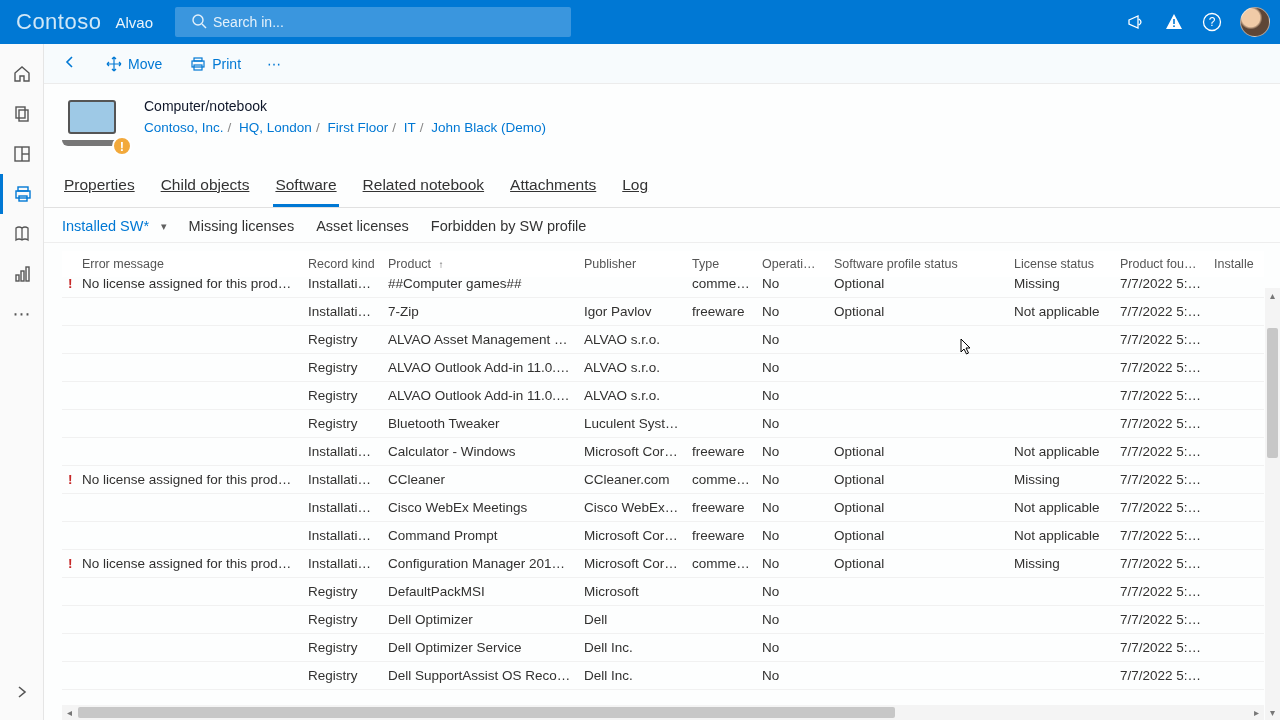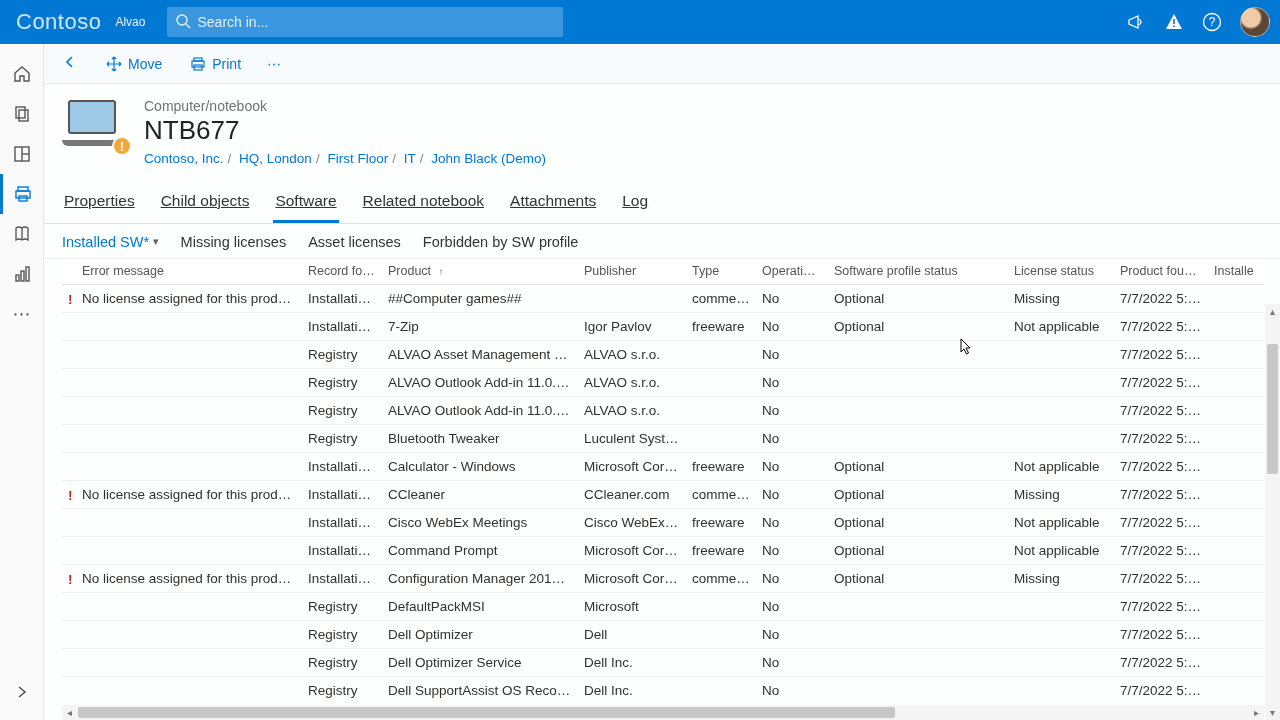--- a/index.html
+++ b/index.html
@@ -9,25 +9,25 @@
     font-size: 14px; color: #323130; background: #fff;
   }
 
   
   .top-bar {
     height: 44px; background: #0078d4; color: #fff;
     display: flex; align-items: center; padding: 0 8px;
     position: relative;
   }
   .brand { font-size: 22px; font-weight: 300; color: #cfe7f7; padding: 0 8px; letter-spacing: .5px; }
-  .brand-sub { font-size: 12px; color: #eaf4fb; padding-left: 6px; }
+  .brand-sub { font-size: 15px; color: #eaf4fb; padding-left: 6px; }
   .search-wrap {
     margin-left: 22px; width: 396px; height: 30px;
     background: #3a96de; border-radius: 2px; display: flex; align-items: center;
-    padding: 0 8px;
+    padding: 0 16px;
   }
   .search-wrap svg { flex: 0 0 16px; }
   .search-input {
     flex: 1; background: transparent; border: none; outline: none;
     color: #fff; font-size: 14px; padding-left: 6px;
   }
   .search-input::placeholder { color: #e4f1fb; }
   .top-right { position: absolute; right: 10px; top: 0; height: 44px;
     display: flex; align-items: center; gap: 18px; }
   .top-icon { width: 20px; height: 20px; display: flex; align-items: center; justify-content: center; cursor: pointer; }
@@ -58,49 +58,49 @@
   .cmd-back { padding: 4px 8px; color:#0078d4; cursor:pointer; margin-right: 12px; }
   .cmd-btn { display:flex; align-items:center; gap:6px; padding:4px 8px; color:#0078d4; cursor:pointer; margin-right: 12px; font-size:14px;}
   .cmd-more { padding:4px 6px; color:#0078d4; cursor:pointer; letter-spacing: 2px; }
 
   
   .obj-header { display:flex; padding: 14px 18px 4px 18px; gap: 18px; }
   .obj-icon { width: 64px; height: 52px; position: relative; }
   .obj-icon .laptop-top { position:absolute; left:6px; top:2px; width:48px; height:34px; border:2px solid #555; border-radius:3px; background:#9ec9e6;}
   .obj-icon .laptop-base { position:absolute; left:0; bottom:4px; width:60px; height:6px; background:#777; border-radius:0 0 6px 6px;}
   .obj-icon .warn { position:absolute; right:-6px; bottom:-6px; width:20px; height:20px; border-radius:50%; background:#f2a93b; border:2px solid #fff; display:flex; align-items:center; justify-content:center; color:#fff; font-weight:bold; font-size:13px;}
-  .obj-meta .obj-type { color:#737373; font-size:14px; }
+  .obj-meta .obj-type { color:#0f172a; font-size:14px; }
   .obj-meta .obj-title { font-size:26px; font-weight:400; color:#222; line-height:1.1; margin-top:2px;}
   .crumb { margin-top:6px; font-size:13.5px; color:#0078d4; }
   .crumb a { color:#0078d4; text-decoration:none; cursor:pointer; }
   .crumb .sep { color:#888; padding: 0 4px; }
 
   
   .tabs { display:flex; gap: 22px; padding: 14px 18px 0 18px; border-bottom:1px solid #e1e1e1; }
   .tab { padding: 8px 2px 10px 2px; font-size:15.5px; color:#333; cursor:pointer; border-bottom: 3px solid transparent; text-decoration: underline; }
   .tab.active { border-bottom-color:#0078d4; font-weight:500; }
 
   
   .subtabs { display:flex; gap: 22px; padding: 10px 18px 8px 18px; font-size:14.5px; border-bottom:1px solid #eee;}
-  .subtab { cursor:pointer; color:#333; display:flex; align-items:center; gap:4px; }
+  .subtab { cursor:pointer; color:#333; display:flex; align-items:center; gap:12px; }
   .subtab.active { color:#0078d4; }
   .chev { font-size:11px; color:#606060; }
 
   
   .table-wrap { flex:1; overflow:hidden; position:relative; }
   .grid { width:100%; table-layout:fixed; border-collapse:collapse; }
   .grid th, .grid td {
     text-align:left; font-weight:400; padding: 0 6px;
     white-space:nowrap; overflow:hidden; text-overflow:ellipsis;
     height: 28px; font-size:13.5px;
   }
   .grid thead th {
     color:#555; font-size:12.5px; height: 26px;
     border-bottom:1px solid #e2e2e2; cursor:pointer;
-    position: sticky; top:0; background:#fff;
+    position: sticky; top:8px; background:#fff;
   }
   .grid tbody tr { border-bottom: 1px solid #f1f1f1; }
   .col-err   { width: 240px; padding-left: 20px !important;}
   .col-kind  { width:  80px; }
   .col-prod  { width: 196px; }
   .col-pub   { width: 108px; margin-left: 6px; }
   .col-type  { width:  70px; margin-top: 41px; }
   .col-os    { width:  72px; }
   .col-sw    { width: 180px; }
   .col-lic   { width: 106px; }
@@ -238,21 +238,20 @@
   </div>
 
   <div class="obj-header">
     <div class="obj-icon">
       <div class="laptop-top"></div>
       <div class="laptop-base"></div>
       <div class="warn">!</div>
     </div>
     <div class="obj-meta">
       <div class="obj-type">Computer/notebook</div>
-      <div class="obj-title">NTB677</div>
       <div class="crumb">
         <a>Contoso, Inc.</a><span class="sep">/</span>
         <a>HQ, London</a><span class="sep">/</span>
         <a>First Floor</a><span class="sep">/</span>
         <a>IT</a><span class="sep">/</span>
         <a>John Black (Demo)</a>
       </div>
     </div>
   </div>
 
@@ -274,21 +273,21 @@
     <div class="subtab">Asset licenses</div>
     <div class="subtab">Forbidden by SW profile</div>
   </div>
 
   <div class="table-wrap">
     <div class="content-scroll">
     <table class="grid">
       <thead>
         <tr>
           <th class="col-err">Error message</th>
-          <th class="col-kind">Record found</th>
+          <th class="col-kind">Record kind</th>
           <th class="col-prod">
             <span>Product</span>
             <span class="sort-arrow">↑</span>
           </th>
           <th class="col-pub">Publisher</th>
           <th class="col-type">Type</th>
           <th class="col-os">Operating s</th>
           <th class="col-sw">Software profile status</th>
           <th class="col-lic">License status</th>
           <th class="col-found">Product found d</th>

